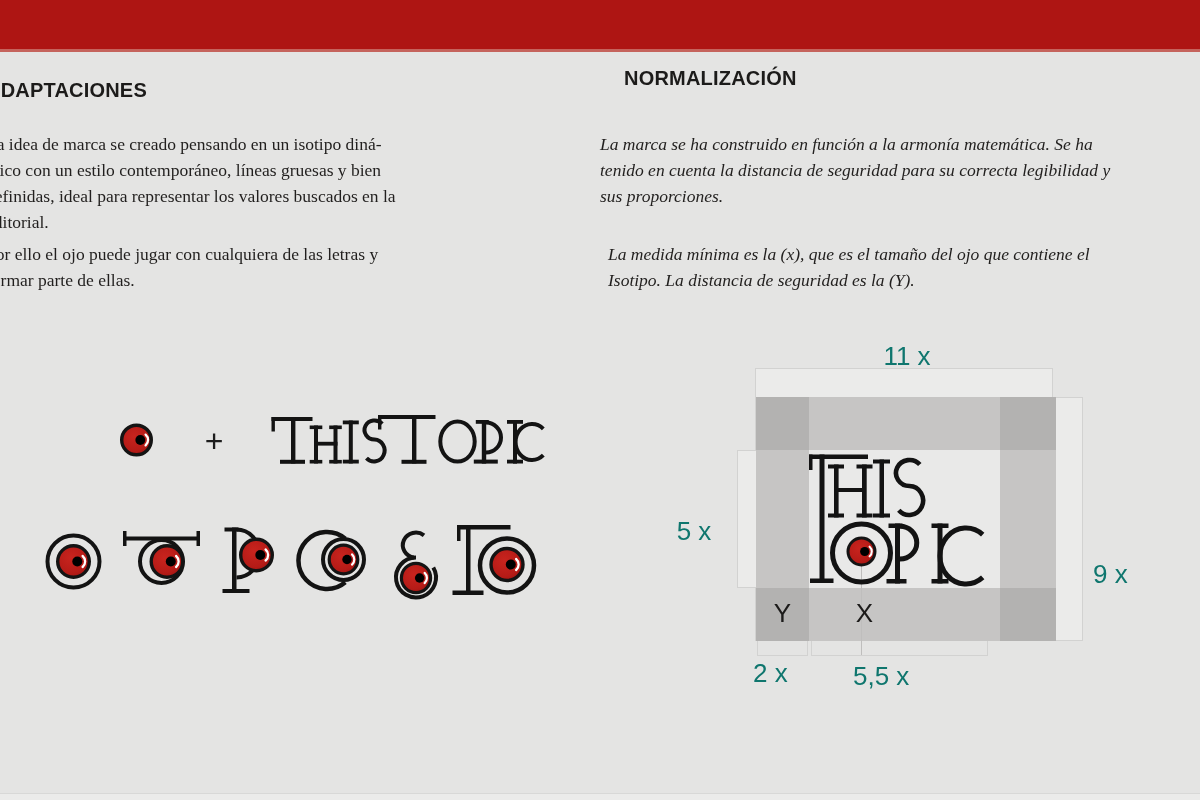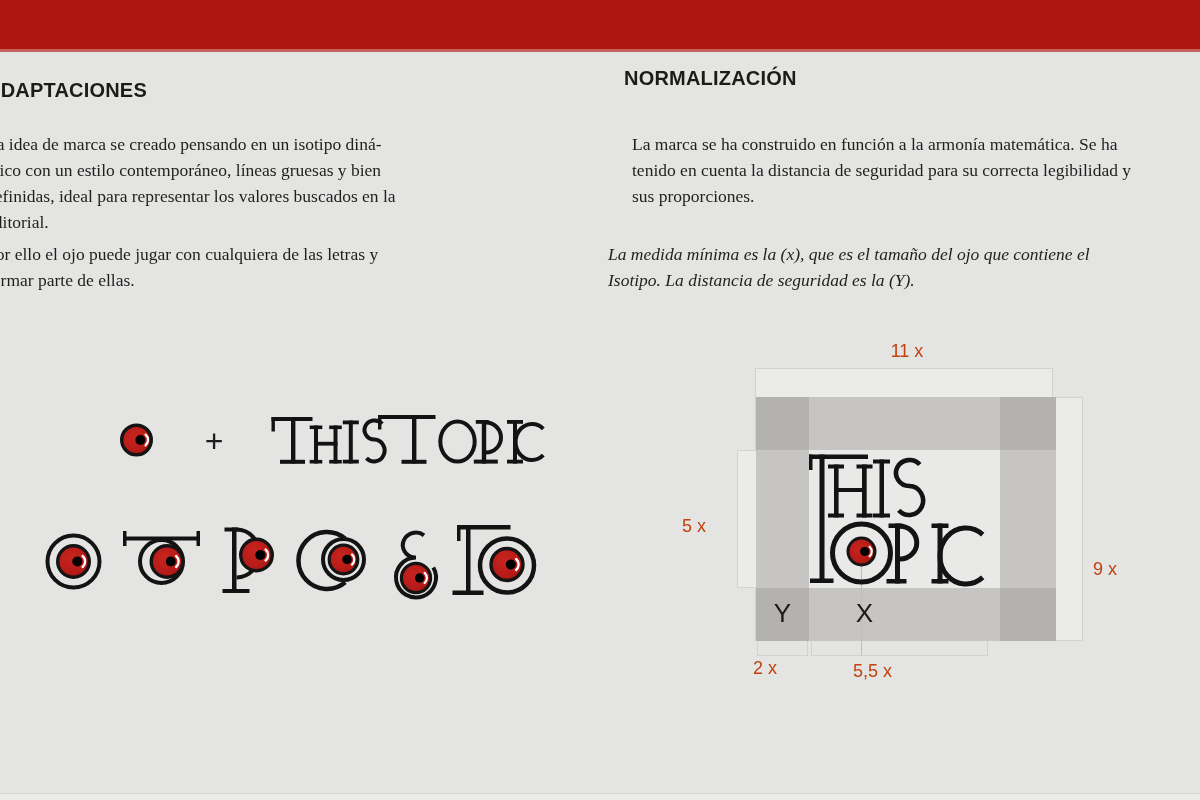--- a/index.html
+++ b/index.html
@@ -10,21 +10,21 @@
   }
   .abs { position:absolute; }
   .heading {
     font-family:"Liberation Sans", sans-serif;
     font-weight:bold; font-size:20px; letter-spacing:.2px; color:#1C1B1A;
   }
   .body-text {
     font-family:"Liberation Serif", serif;
     font-size:17.5px; line-height:26px; color:#211F1E; white-space:pre;
   }
-  .meas-label { font-size:18px; color:#c2410c; }
+  .meas-label { font-size:26px; color:#0f766e; }
   .big-label  { font-size:26px; color:#1C1B1A; }
   .rect-light { background:#EBEBEA; border:1px solid #D2D2D1; box-sizing:border-box; }
   .bracket    { background:transparent; border:1px solid #D2D2D1; border-top:none; box-sizing:border-box; }
   svg { position:absolute; overflow:visible; }
   .stroke { fill:none; stroke:#131313; }
 </style>
 </head>
 <body>
 
 <div class="abs" style="left:0;top:0;width:1200px;height:49px;background:#AE1513;"></div>
@@ -151,21 +151,21 @@
     <rect x="466" y="525" width="4.5" height="68"></rect>
     <rect x="452.5" y="590.5" width="31" height="4.5"></rect>
     <circle class="stroke" stroke-width="4.5" cx="507" cy="565.5" r="27"></circle>
     <circle cx="507" cy="564.5" r="16" fill="url(#eyeGrad)" stroke="#141414" stroke-width="3.4"></circle>
     <circle cx="510.8" cy="564.5" r="5" fill="#000"></circle>
     <path d="M 516.1 559 A 7.2 7.2 0 0 1 516.1 570" stroke="#FFF" stroke-width="2.3" fill="none" stroke-linecap="round"></path>
   </g>
 </svg>
 
 <div class="abs heading" style="left:608px;top:67px;margin-left:16px;">NORMALIZACIÓN</div>
-<div class="abs body-text" style="left:632px;top:131px;">La marca se ha construido en función a la armonía matemática. Se ha
+<div class="abs body-text" style="left:600px;top:131px;font-style:italic;">La marca se ha construido en función a la armonía matemática. Se ha
 tenido en cuenta la distancia de seguridad para su correcta legibilidad y
 sus proporciones.</div>
 <div class="abs body-text" style="left:608px;top:241px;font-style:italic;">La medida mínima es la (x), que es el tamaño del ojo que contiene el
 Isotipo. La distancia de seguridad es la (Y).</div>
 
 <div class="abs rect-light" style="left:755px;top:368px;width:298px;height:273px;"></div>
 <div class="abs rect-light" style="left:760px;top:397px;width:323px;height:244px;"></div>
 <div class="abs rect-light" style="left:737px;top:450px;width:126px;height:138px;"></div>
 
 <div class="abs" style="left:756px;top:397px;width:53px;height:53px;background:#B3B2B1;"></div>

